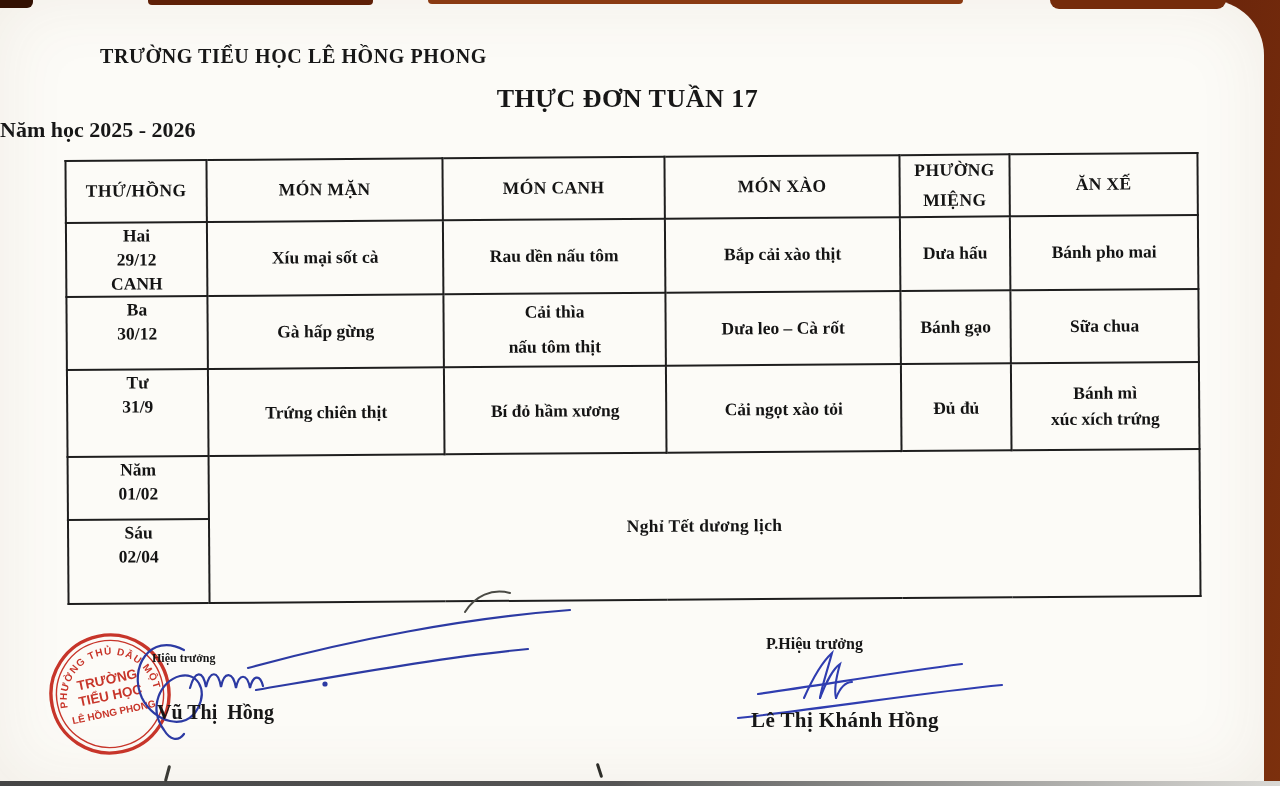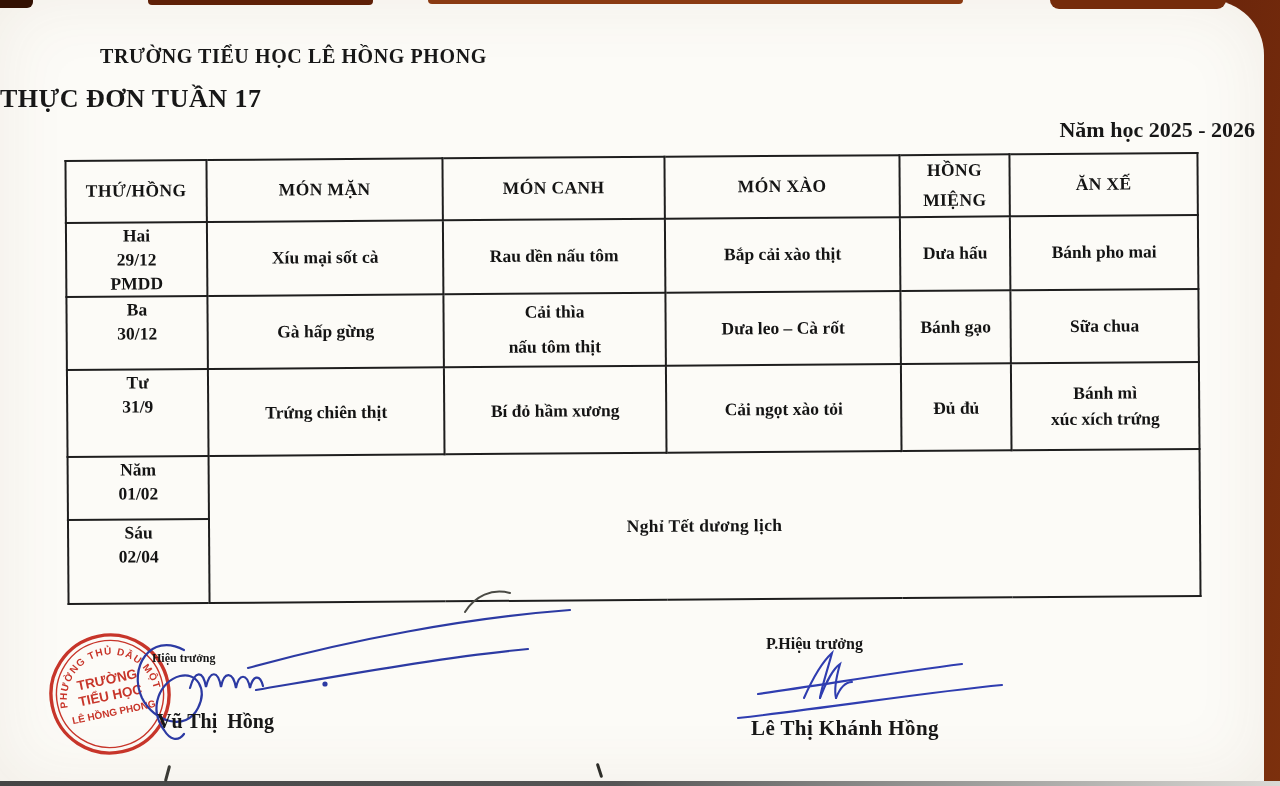--- a/index.html
+++ b/index.html
@@ -18,22 +18,22 @@
   .edge{position:absolute; background:#7c2f0c;}
   .edge-a{left:148px; top:0; width:225px; height:5px; background:#5f2007; border-radius:0 0 4px 4px;}
   .edge-b{left:428px; top:0; width:535px; height:4px; background:#8a3a12; border-radius:0 0 4px 4px;}
   .edge-c{left:1050px; top:0; width:176px; height:9px; background:#752c0b; border-radius:0 0 10px 10px;}
   .corner-spot{left:0; top:0; width:33px; height:8px; background:#331102; border-radius:0 0 6px 0;}
   .bottom-strip{
     position:absolute; left:0; top:781px; width:1280px; height:5px;
     background:linear-gradient(to right,#454545 0%,#555 48%,#8f8f8d 70%,#d9d8d4 100%);
   }
   .school-name{position:absolute; left:100px; top:45px; font-size:20px; font-weight:bold; letter-spacing:.6px;}
-  .doc-title{position:absolute; left:0; top:84px; width:1255px; text-align:left; font-size:26px; font-weight:bold; letter-spacing:.5px;}
-  .doc-subtitle{position:absolute; left:0; top:117px; width:1255px; text-align:right; font-size:22px; font-weight:bold;}
+  .doc-title{position:absolute; left:0; top:84px; width:1255px; text-align:center; font-size:26px; font-weight:bold; letter-spacing:.5px;}
+  .doc-subtitle{position:absolute; left:0; top:117px; width:1255px; text-align:left; font-size:22px; font-weight:bold;}
 
   table.menu{
     position:absolute; left:66px; top:156px; width:1132px;
     border-collapse:collapse; transform:rotate(-0.4deg);
     table-layout:fixed;
   }
   table.menu th, table.menu td{
     border:2px solid #1e1e1e; text-align:center; font-weight:bold;
     font-size:17.5px; color:#141414; padding:0 4px; overflow:hidden;
   }
@@ -42,23 +42,23 @@
   tr.r-3{height:87px;} tr.r-4{height:63px;} tr.r-5{height:84px;}
   td.day-cell{vertical-align:top; padding-top:3px; line-height:24px; font-size:18px;}
   td.dish-cell{vertical-align:middle; line-height:1.5; white-space:pre-line;}
   td.cell-low{padding-top:16px;}
   td.cell-wide{line-height:2.05;}
   td.cell-tight{line-height:1.45;}
   td.holiday-cell{vertical-align:middle; font-size:18.5px; letter-spacing:.3px;}
 
   .sig-label{position:absolute; font-weight:bold; z-index:6;}
   .sig-title-left{left:152px; top:651px; font-size:12px;}
-  .sig-name-left{left:157px; top:701px; font-size:20px; white-space:pre;margin-top:9px;}
+  .sig-name-left{left:157px; top:701px; font-size:20px; white-space:pre;}
   .sig-title-right{left:766px; top:635px; font-size:16px;}
-  .sig-name-right{left:751px; top:708px; font-size:21px; letter-spacing:.4px;margin-top:8px;}
+  .sig-name-right{left:751px; top:708px; font-size:21px; letter-spacing:.4px;}
 
   .stamp-svg{position:absolute; left:40px; top:630px; z-index:4; opacity:.93;}
   .sig-svg{position:absolute; z-index:5;}
   .sig-left-svg{left:120px; top:580px;}
   .sig-right-svg{left:718px; top:638px;}
   .pen-tick{position:absolute; background:#3a3a35; border-radius:2px; z-index:3;}
   .tick-1{left:166px; top:765px; width:3px; height:17px; transform:rotate(15deg);}
   .tick-2{left:598px; top:763px; width:3px; height:15px; transform:rotate(-18deg); background:#2e2e29;}
 </style>
 </head>
@@ -84,28 +84,28 @@
       <col style="width:235px">
         <col style="width:110px">
         <col style="width:188px">
     </colgroup>
     <tbody>
         <tr class="r-head">
       <th>THỨ/HỒNG</th>
       <th>MÓN MẶN</th>
       <th>MÓN CANH</th>
       <th>MÓN XÀO</th>
-      <th>HỒNG MIỆNG</th>
+      <th>PHƯỜNG MIỆNG</th>
       <th>ĂN XẾ</th>
     </tr>
     <tr class="r-1">
       <td class="day-cell">
         <div>Hai</div>
         <div>29/12</div>
-        <div>PMDD</div>
+        <div>CANH</div>
       </td>
       <td class="dish-cell cell-low">Xíu mại sốt cà</td>
       <td class="dish-cell">Rau dền nấu tôm</td>
       <td class="dish-cell">Bắp cải xào thịt</td>
       <td class="dish-cell">Dưa hấu</td>
       <td class="dish-cell">Bánh pho mai</td>
     </tr>
     <tr class="r-2">
       <td class="day-cell">
         <div>Ba</div>

